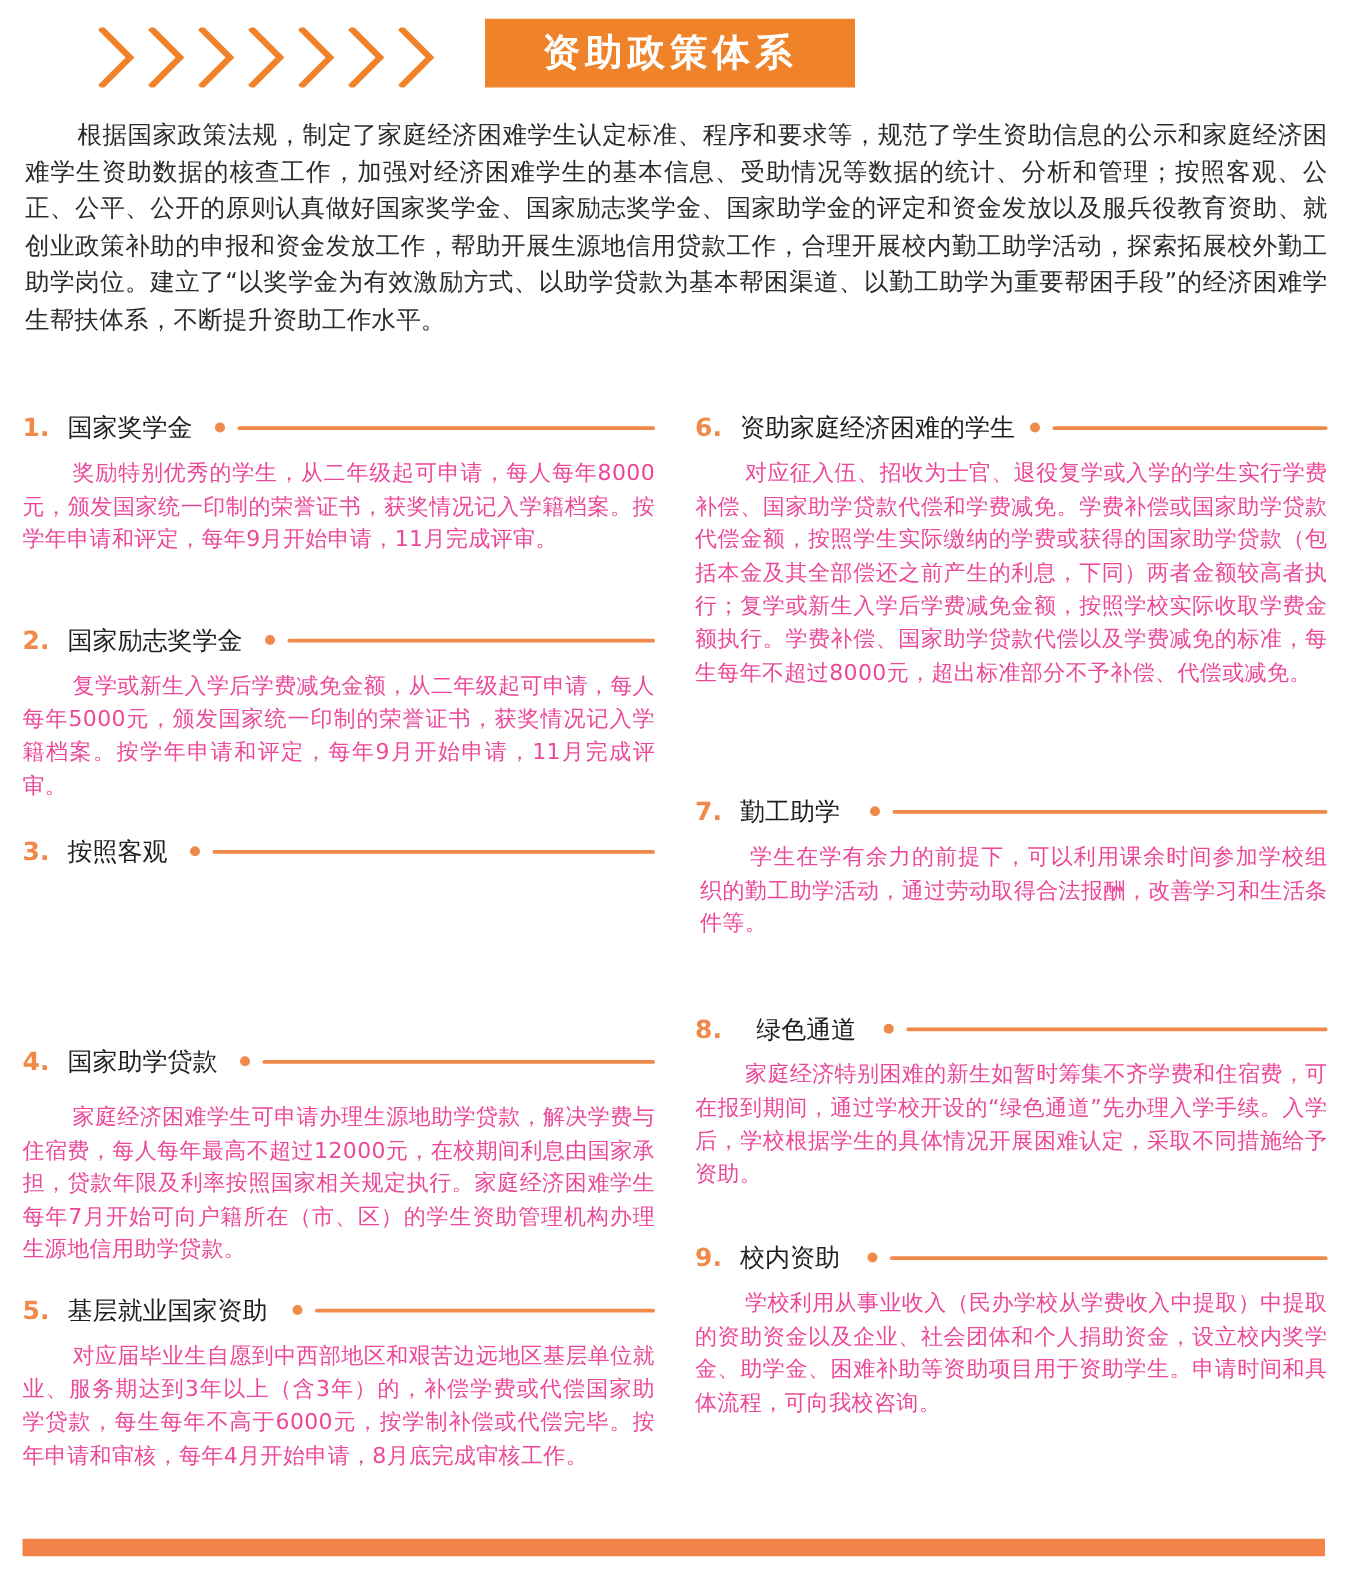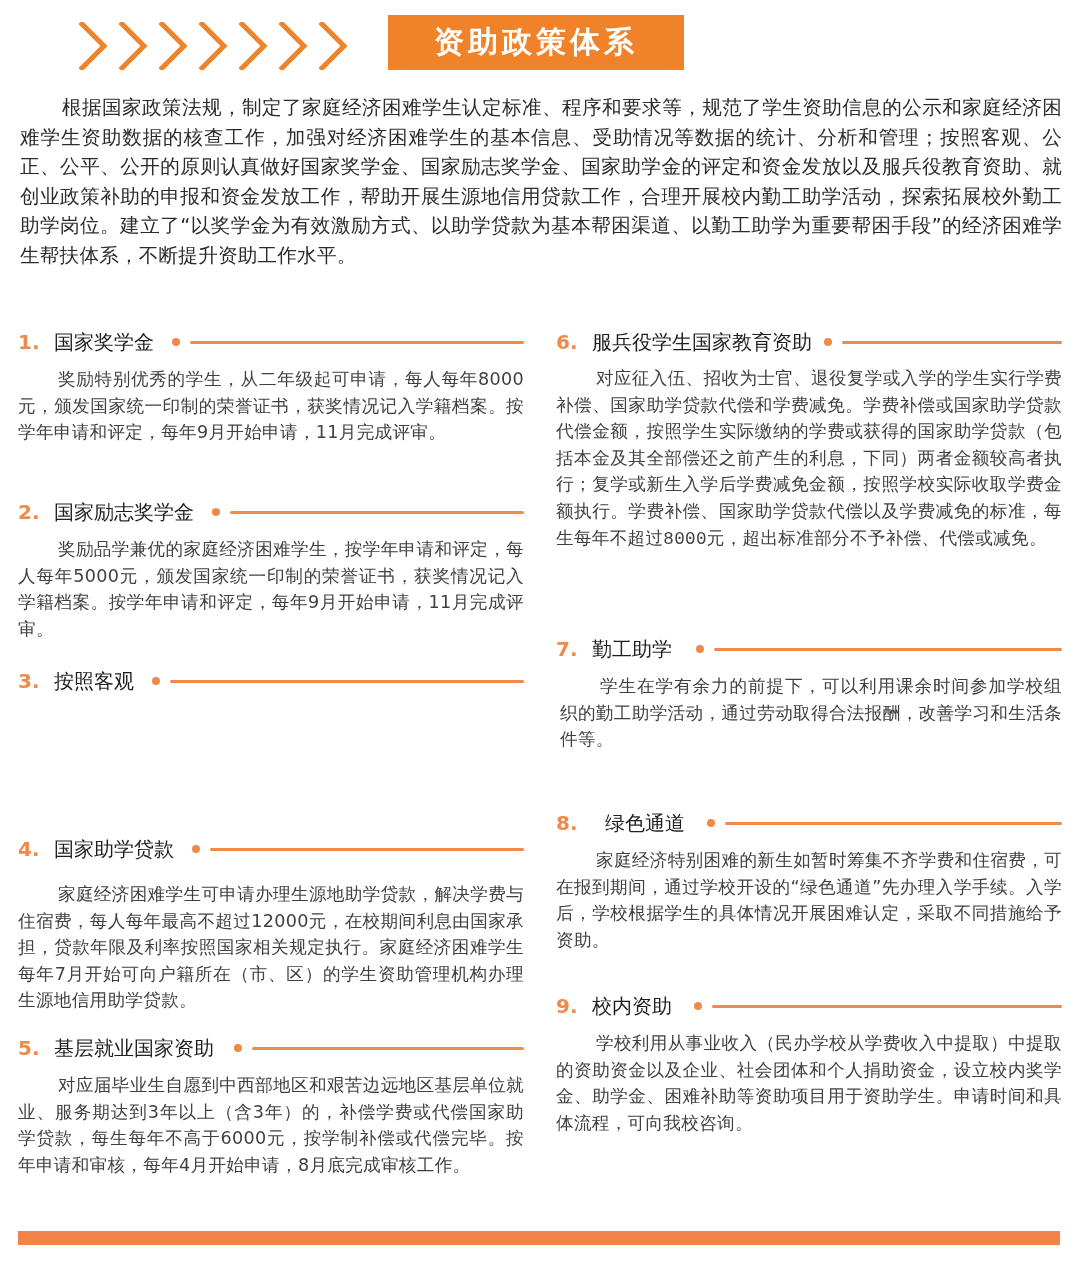--- a/index.html
+++ b/index.html
@@ -15,21 +15,21 @@
   .col { position:absolute; top:322px; width:506px; }
   .col.left { left:18px; }
   .col.right { left:556px; }
   .section { position:absolute; left:0; width:506px; }
   .sec-head { position:relative; height:40px; display:flex; align-items:center; }
   .sec-num { color:#ef8a4a; font-weight:bold; font-size:20px; width:36px; }
   .sec-title { color:#1e1e1e; font-weight:normal; font-size:20px; margin-right:18px; white-space:nowrap; }
   .sec-dot { width:8px; height:8px; border-radius:50%; background:#ef8a4a; flex:none; margin-right:10px; }
   .sec-line { flex:1; height:3px; background:#ef8a4a; border-radius:2px; }
   .sec-body { font-size:17.6px; line-height:26.6px; text-indent:40px; text-align:justify;
-              margin-top:4px; letter-spacing:0.3px; color:#404040; }
+              margin-top:4px; letter-spacing:0.3px; color:#ec4899; }
   .bottom-bar { position:absolute; left:18px; top:1231px; width:1042px; height:14px; background:#f28449; }
 </style>
 </head>
 <body>
 
 <div class="header">
   <svg class="chevrons" viewBox="0 0 284 48">
     <g fill="none" stroke="#f0822a" stroke-width="5" stroke-linecap="square">
       <polyline points="4,2 26,24 4,46"></polyline>
       <polyline points="44,2 66,24 44,46"></polyline>
@@ -56,21 +56,21 @@
     <p class="sec-body" style="margin:4px 0 0 0;">奖励特别优秀的学生，从二年级起可申请，每人每年8000元，颁发国家统一印制的荣誉证书，获奖情况记入学籍档案。按学年申请和评定，每年9月开始申请，11月完成评审。</p>
   </div>
 
   <div class="section" style="top:170px;">
     <div class="sec-head">
       <span class="sec-num">2.</span>
       <span class="sec-title">国家励志奖学金</span>
       <span class="sec-dot"></span>
       <span class="sec-line"></span>
     </div>
-    <p class="sec-body" style="margin:4px 0 0 0;">奖励品学兼优的家庭经济困难学生，按学年申请和评定，每人每年5000元，颁发国家统一印制的荣誉证书，获奖情况记入学籍档案。按学年申请和评定，每年9月开始申请，11月完成评审。</p>
+    <p class="sec-body" style="margin:4px 0 0 0;">复学或新生入学后学费减免金额，从二年级起可申请，每人每年5000元，颁发国家统一印制的荣誉证书，获奖情况记入学籍档案。按学年申请和评定，每年9月开始申请，11月完成评审。</p>
   </div>
 
   <div class="section" style="top:339px;">
     <div class="sec-head">
       <span class="sec-num">3.</span>
       <span class="sec-title">按照客观</span>
       <span class="sec-dot"></span>
       <span class="sec-line"></span>
     </div>
   </div>
@@ -93,25 +93,25 @@
       <span class="sec-line"></span>
     </div>
     <p class="sec-body" style="margin:4px 0 0 0;">对应届毕业生自愿到中西部地区和艰苦边远地区基层单位就业、服务期达到3年以上（含3年）的，补偿学费或代偿国家助学贷款，每生每年不高于6000元，按学制补偿或代偿完毕。按年申请和审核，每年4月开始申请，8月底完成审核工作。</p>
   </div>
 </div>
 
 <div class="col right">
   <div class="section" style="top:0px;">
     <div class="sec-head">
       <span class="sec-num">6.</span>
-      <span class="sec-title" style="margin-right:12px;">服兵役学生国家教育资助</span>
+      <span class="sec-title" style="margin-right:12px;">资助家庭经济困难的学生</span>
       <span class="sec-dot"></span>
       <span class="sec-line"></span>
     </div>
-    <p class="sec-body" style="margin:4px 0 0 0;font-family:Liberation Mono, monospace;">对应征入伍、招收为士官、退役复学或入学的学生实行学费补偿、国家助学贷款代偿和学费减免。学费补偿或国家助学贷款代偿金额，按照学生实际缴纳的学费或获得的国家助学贷款（包括本金及其全部偿还之前产生的利息，下同）两者金额较高者执行；复学或新生入学后学费减免金额，按照学校实际收取学费金额执行。学费补偿、国家助学贷款代偿以及学费减免的标准，每生每年不超过8000元，超出标准部分不予补偿、代偿或减免。</p>
+    <p class="sec-body" style="margin:4px 0 0 0;">对应征入伍、招收为士官、退役复学或入学的学生实行学费补偿、国家助学贷款代偿和学费减免。学费补偿或国家助学贷款代偿金额，按照学生实际缴纳的学费或获得的国家助学贷款（包括本金及其全部偿还之前产生的利息，下同）两者金额较高者执行；复学或新生入学后学费减免金额，按照学校实际收取学费金额执行。学费补偿、国家助学贷款代偿以及学费减免的标准，每生每年不超过8000元，超出标准部分不予补偿、代偿或减免。</p>
   </div>
 
   <div class="section" style="top:307px;">
     <div class="sec-head">
       <span class="sec-num">7.</span>
       <span class="sec-title" style="margin-right:24px;">勤工助学</span>
       <span class="sec-dot"></span>
       <span class="sec-line"></span>
     </div>
     <p class="sec-body" style="margin:4px 0 0 4px;">学生在学有余力的前提下，可以利用课余时间参加学校组织的勤工助学活动，通过劳动取得合法报酬，改善学习和生活条件等。</p>

